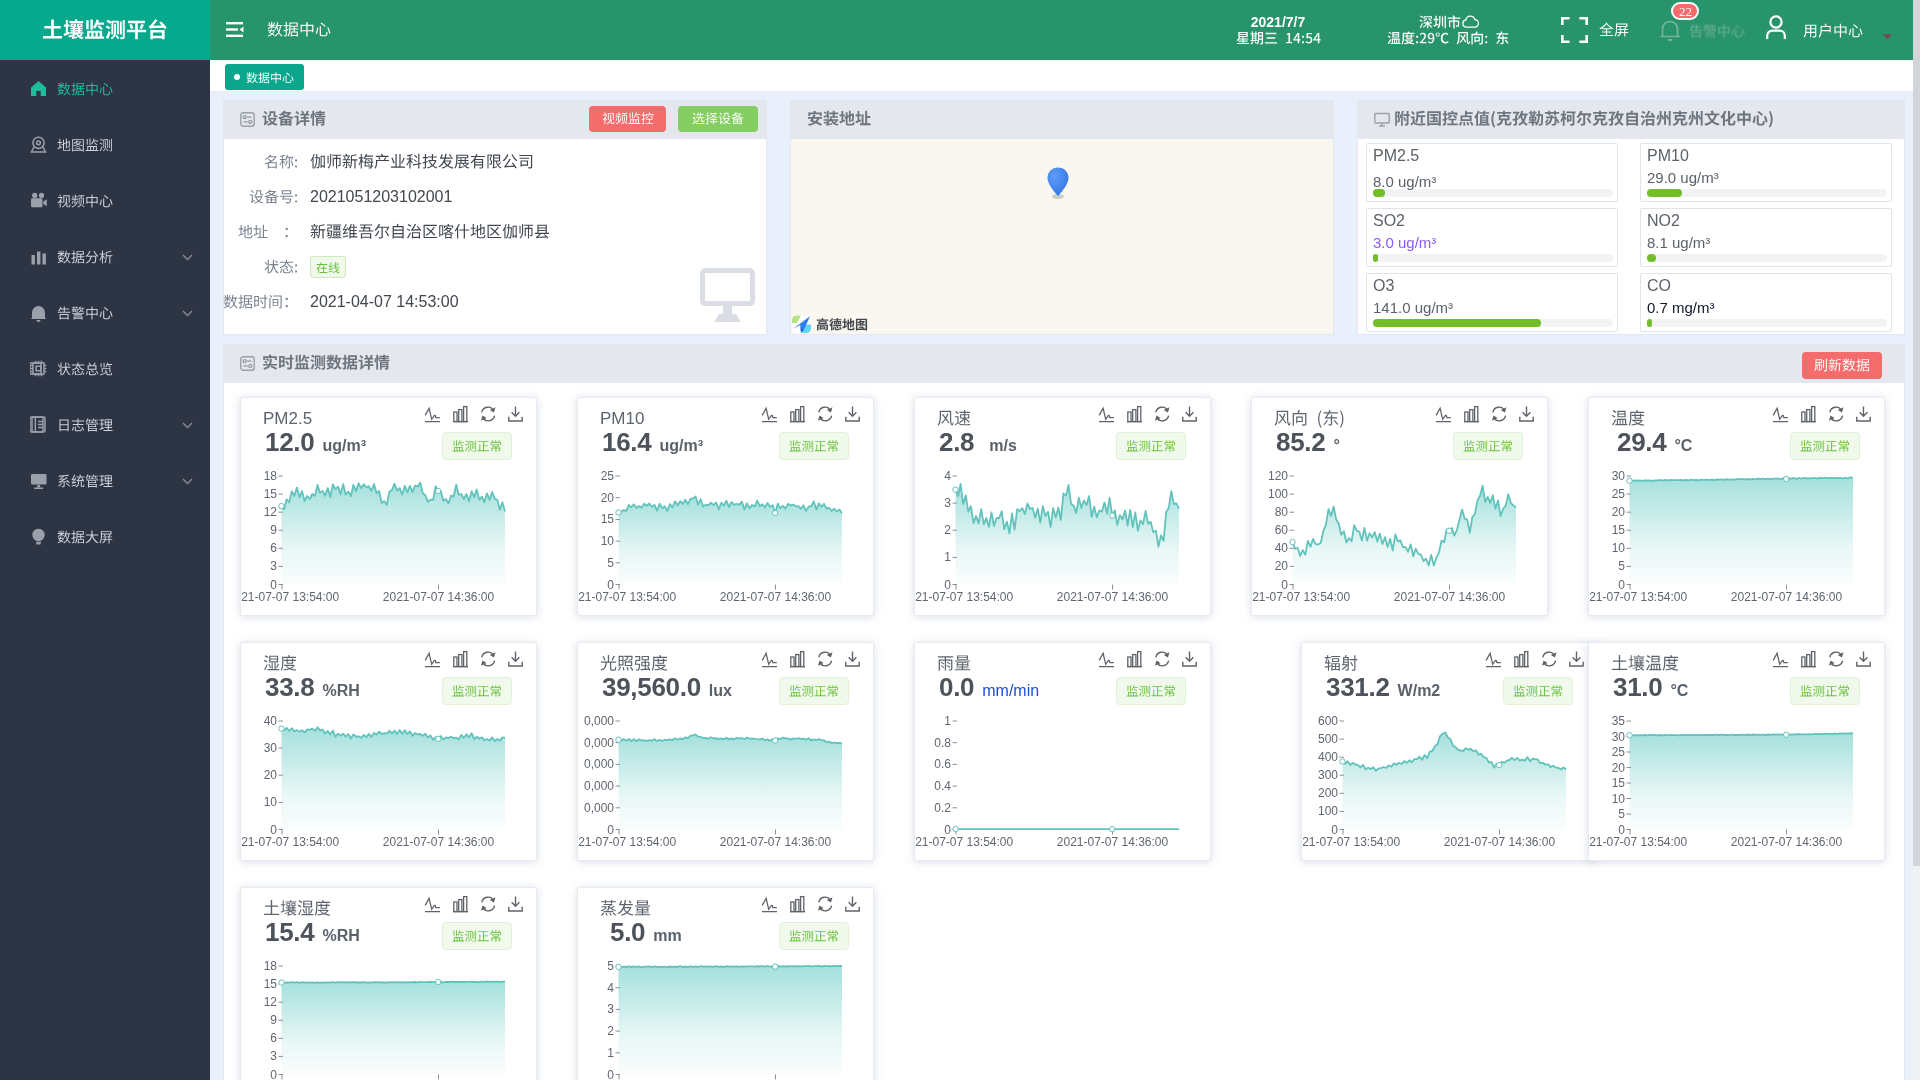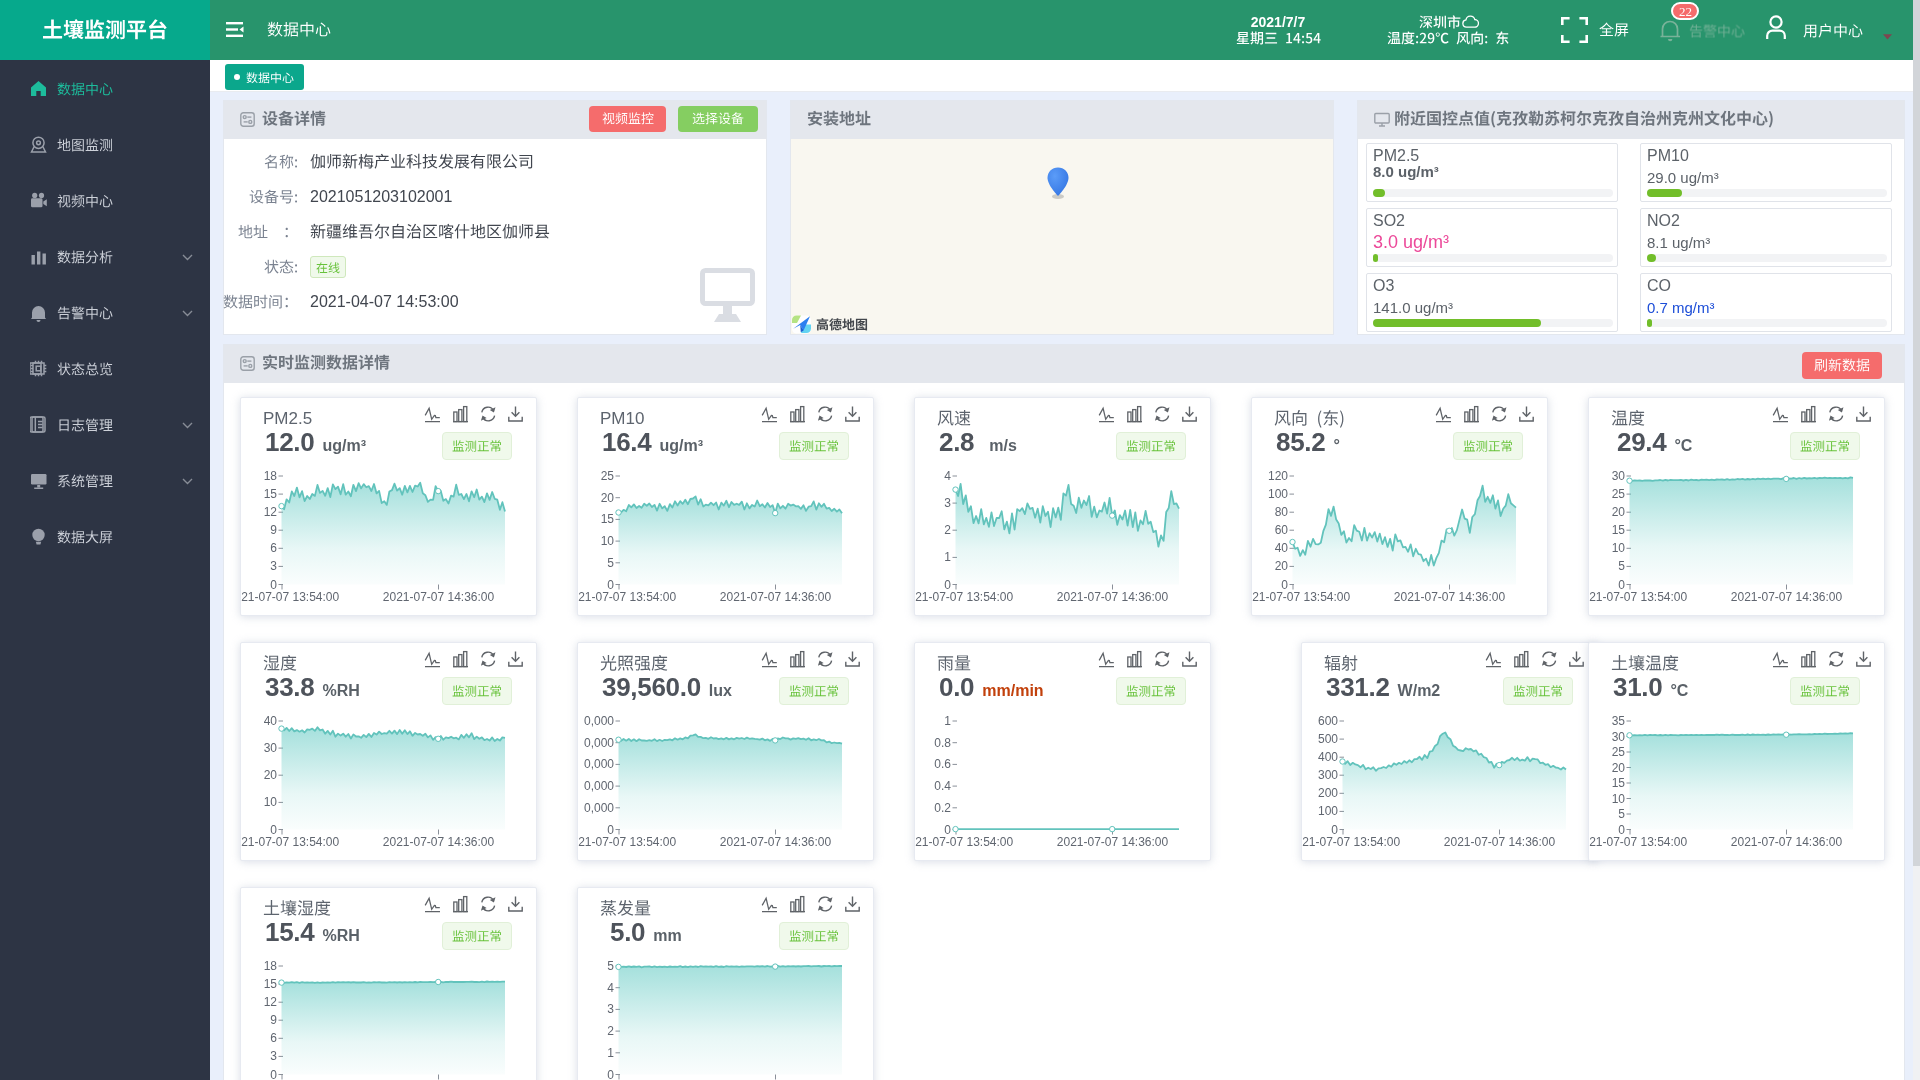--- a/index.html
+++ b/index.html
@@ -545,56 +545,56 @@
         <use href="#G125" x="23378"></use>
       </g>
     </svg>
   </div>
 <div class="minicard" style="left:1366px;top:143px">
     <div class="track">
       <div class="fill" style="width:12px"></div>
     </div>
   </div>
 <div style="position:absolute;font-size:16px;color:#5c6269;font-weight:400;line-height:16px;white-space:pre;left:1373px;top:148.0px;">PM2.5</div>
-<div style="position:absolute;font-size:15px;color:#5c6269;font-weight:700;line-height:15px;white-space:pre;left:1373px;top:164px;">8.0 ug/m³</div>
+<div style="position:absolute;font-size:15px;color:#5c6269;font-weight:400;line-height:15px;white-space:pre;left:1373px;top:174px;">8.0 ug/m³</div>
 <div class="minicard" style="left:1640px;top:143px">
     <div class="track">
       <div class="fill" style="width:35px"></div>
     </div>
   </div>
 <div style="position:absolute;font-size:16px;color:#5c6269;font-weight:400;line-height:16px;white-space:pre;left:1647px;top:148.0px;">PM10</div>
 <div style="position:absolute;font-size:15px;color:#5c6269;font-weight:400;line-height:15px;white-space:pre;left:1647px;top:169.5px;">29.0 ug/m³</div>
 <div class="minicard" style="left:1366px;top:208px">
     <div class="track">
       <div class="fill" style="width:5px"></div>
     </div>
   </div>
 <div style="position:absolute;font-size:16px;color:#5c6269;font-weight:400;line-height:16px;white-space:pre;left:1373px;top:213.0px;">SO2</div>
-<div style="position:absolute;font-size:18px;color:#ec4899;font-weight:400;line-height:15px;white-space:pre;left:1373px;top:234.5px;">3.0 ug/m³</div>
+<div style="position:absolute;font-size:15px;color:#8b5cf6;font-weight:400;line-height:15px;white-space:pre;left:1373px;top:234.5px;">3.0 ug/m³</div>
 <div class="minicard" style="left:1640px;top:208px">
     <div class="track">
       <div class="fill" style="width:9px"></div>
     </div>
   </div>
 <div style="position:absolute;font-size:16px;color:#5c6269;font-weight:400;line-height:16px;white-space:pre;left:1647px;top:213.0px;">NO2</div>
 <div style="position:absolute;font-size:15px;color:#5c6269;font-weight:400;line-height:15px;white-space:pre;left:1647px;top:234.5px;">8.1 ug/m³</div>
 <div class="minicard" style="left:1366px;top:273px">
     <div class="track">
       <div class="fill" style="width:168px"></div>
     </div>
   </div>
 <div style="position:absolute;font-size:16px;color:#5c6269;font-weight:400;line-height:16px;white-space:pre;left:1373px;top:278.0px;">O3</div>
 <div style="position:absolute;font-size:15px;color:#5c6269;font-weight:400;line-height:15px;white-space:pre;left:1373px;top:299.5px;">141.0 ug/m³</div>
 <div class="minicard" style="left:1640px;top:273px">
     <div class="track">
       <div class="fill" style="width:5px"></div>
     </div>
   </div>
 <div style="position:absolute;font-size:16px;color:#5c6269;font-weight:400;line-height:16px;white-space:pre;left:1647px;top:278.0px;">CO</div>
-<div style="position:absolute;font-size:15px;color:#1d4ed8;font-weight:400;line-height:15px;white-space:pre;left:1647px;top:299.5px;">0.7 mg/m³</div>
+<div style="position:absolute;font-size:15px;color:#0f172a;font-weight:400;line-height:15px;white-space:pre;left:1647px;top:299.5px;">0.7 mg/m³</div>
 <div class="panel" style="left:223px;top:344px;width:1682px;height:760px">
     <div class="phead"></div>
   </div>
 <svg class="abs" style="left:240px;top:356px" width="15" height="15" viewBox="0 0 15 15">
     <g fill="none" stroke="#9aa0a8" stroke-width="1.4">
       <rect x="0.8" y="0.8" width="13.4" height="13.4" rx="2.5"></rect>
       <circle cx="4.7" cy="5.1" r="1.5"></circle>
       <path d="M7.3,5.1 H11.4"></path>
       <path d="M3.6,9.9 H7.7"></path>
       <circle cx="10.3" cy="9.9" r="1.5"></circle>
@@ -1177,21 +1177,21 @@
         </g>
         <path d="M15.5,1.2 L13.9,6.4 L9.8,4.0 Z" fill="#5f6368"></path>
         <path d="M0.9,14.8 L2.5,9.6 L6.6,12.0 Z" fill="#5f6368"></path>
       </g>
       <g transform="translate(267,8)" fill="none" stroke="#5f6368" stroke-width="1.4">
         <path d="M7.5,0.5 V9.6"></path>
         <path d="M3.6,6.2 L7.5,10.2 L11.4,6.2"></path>
         <path d="M0.8,10.8 V15 H14.2 V10.8"></path>
       </g>
     </svg>
-    <div style="position:absolute;left:24px;top:31px;font-size:26px;font-weight:700;color:#4e535b;line-height:26px;letter-spacing:-0.3px">0.0<span style="font-size:16px;font-weight:700;color:#c2410c;margin-left:8px;letter-spacing:0">mm/min</span></div>
+    <div style="position:absolute;left:24px;top:31px;font-size:26px;font-weight:700;color:#4e535b;line-height:26px;letter-spacing:-0.3px">0.0<span style="font-size:16px;font-weight:400;color:#1d4ed8;margin-left:8px;letter-spacing:0">mm/min</span></div>
     <div class="statusbtn"></div>
     <div style="position:absolute;left:211.0px;top:39.8px">
       <svg width="50.0" height="16.5" viewBox="0 0 50.0 16.5" style="display:block;overflow:visible">
         <g transform="translate(0,12.75) scale(0.012500,-0.012500)" fill="#67c23a">
           <use href="#G37" x="0"></use>
           <use href="#G38" x="1000"></use>
           <use href="#G131" x="2000"></use>
           <use href="#G132" x="3000"></use>
         </g>
       </svg>

